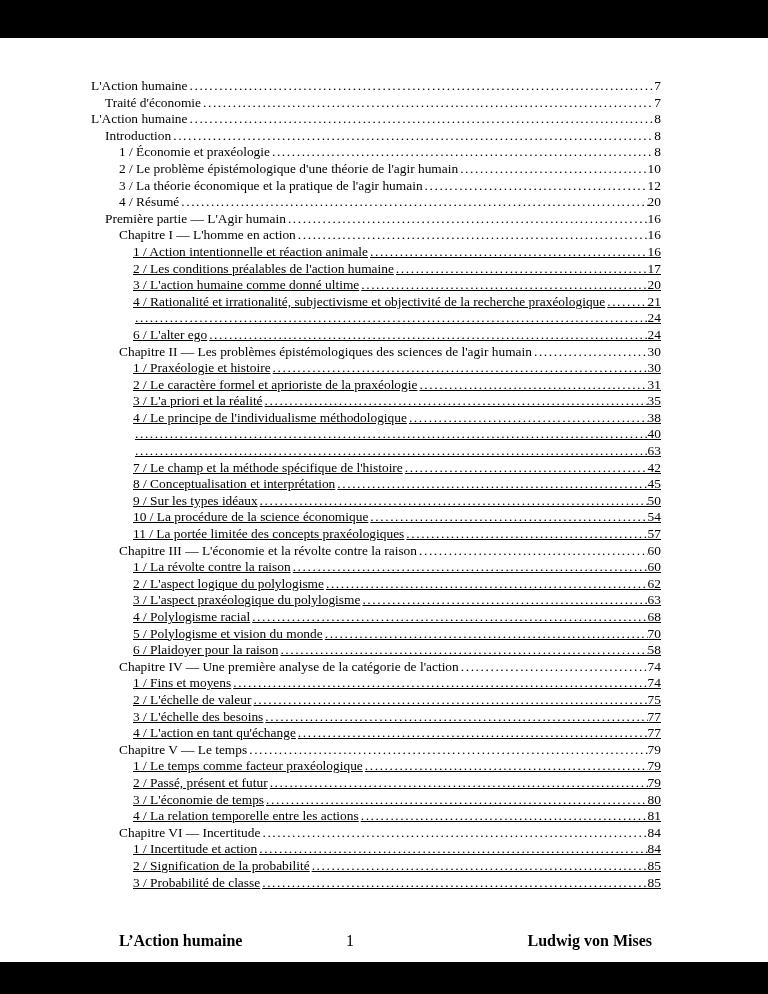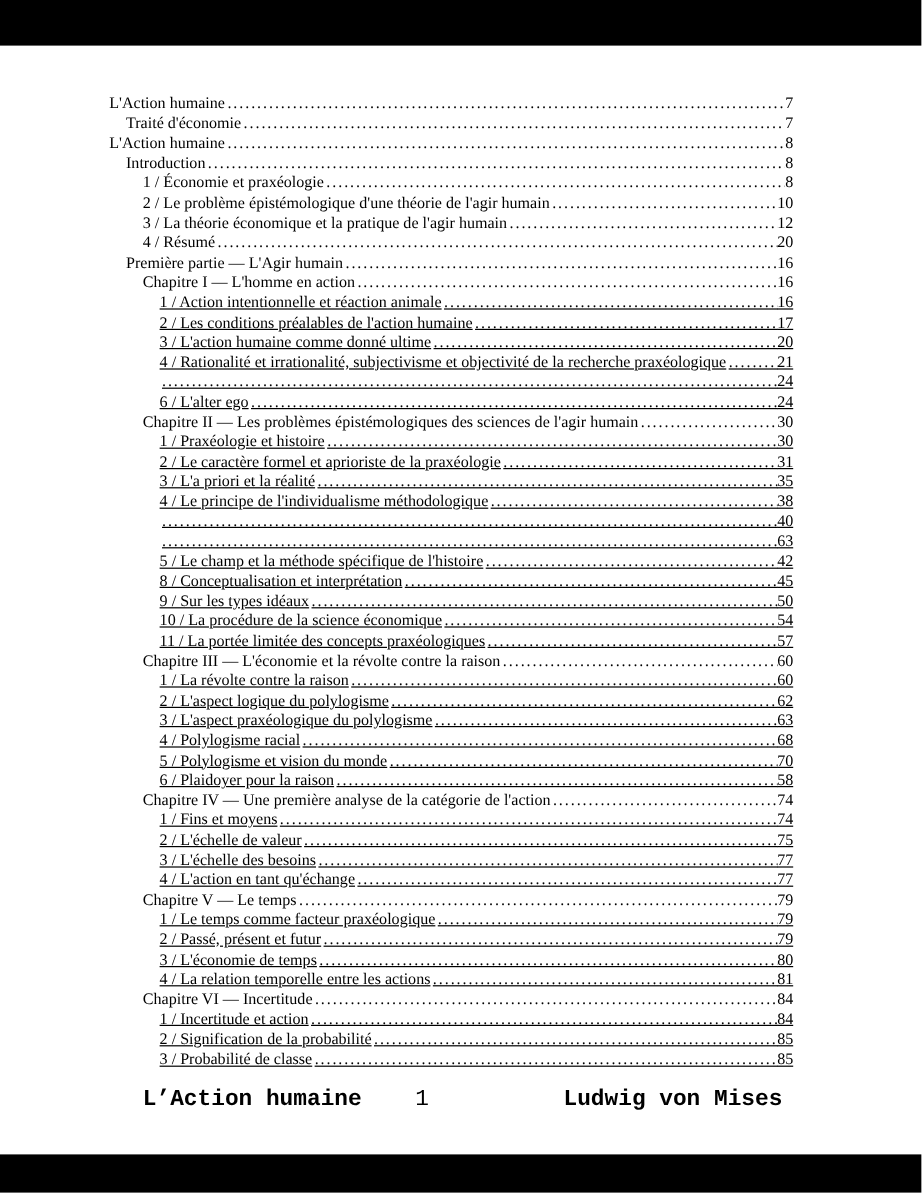--- a/index.html
+++ b/index.html
@@ -57,26 +57,25 @@
     padding-left: 2px;
   }
   .toc-page {
     flex: 0 0 auto;
     white-space: nowrap;
   }
 
   .footer {
     position: absolute;
     left: 91px;
-    top: 908px;
+    top: 932px;
     width: 570px;
     height: 18px;
-    font-size: 19px;
+    font-size: 16px;
     line-height: 17px;
-    font-family: Liberation Mono, monospace;
   }
   .footer-left {
     position: absolute;
     left: 28px;
     font-weight: bold;
   }
   .footer-center {
     position: absolute;
     left: 255px;
   }
@@ -199,21 +198,21 @@
       </div>
       <div class="toc-row level-3">
         <span class="toc-dots">............................................................................................................................................................................................................................</span>
         <span class="toc-page">40</span>
       </div>
       <div class="toc-row level-3">
         <span class="toc-dots">............................................................................................................................................................................................................................</span>
         <span class="toc-page">63</span>
       </div>
       <div class="toc-row level-3">
-        <span class="toc-label">5 / Le champ et la méthode spécifique de l'histoire</span>
+        <span class="toc-label">7 / Le champ et la méthode spécifique de l'histoire</span>
         <span class="toc-dots">............................................................................................................................................................................................................................</span>
         <span class="toc-page">42</span>
       </div>
       <div class="toc-row level-3">
         <span class="toc-label">8 / Conceptualisation et interprétation</span>
         <span class="toc-dots">............................................................................................................................................................................................................................</span>
         <span class="toc-page">45</span>
       </div>
       <div class="toc-row level-3">
         <span class="toc-label">9 / Sur les types idéaux</span>

